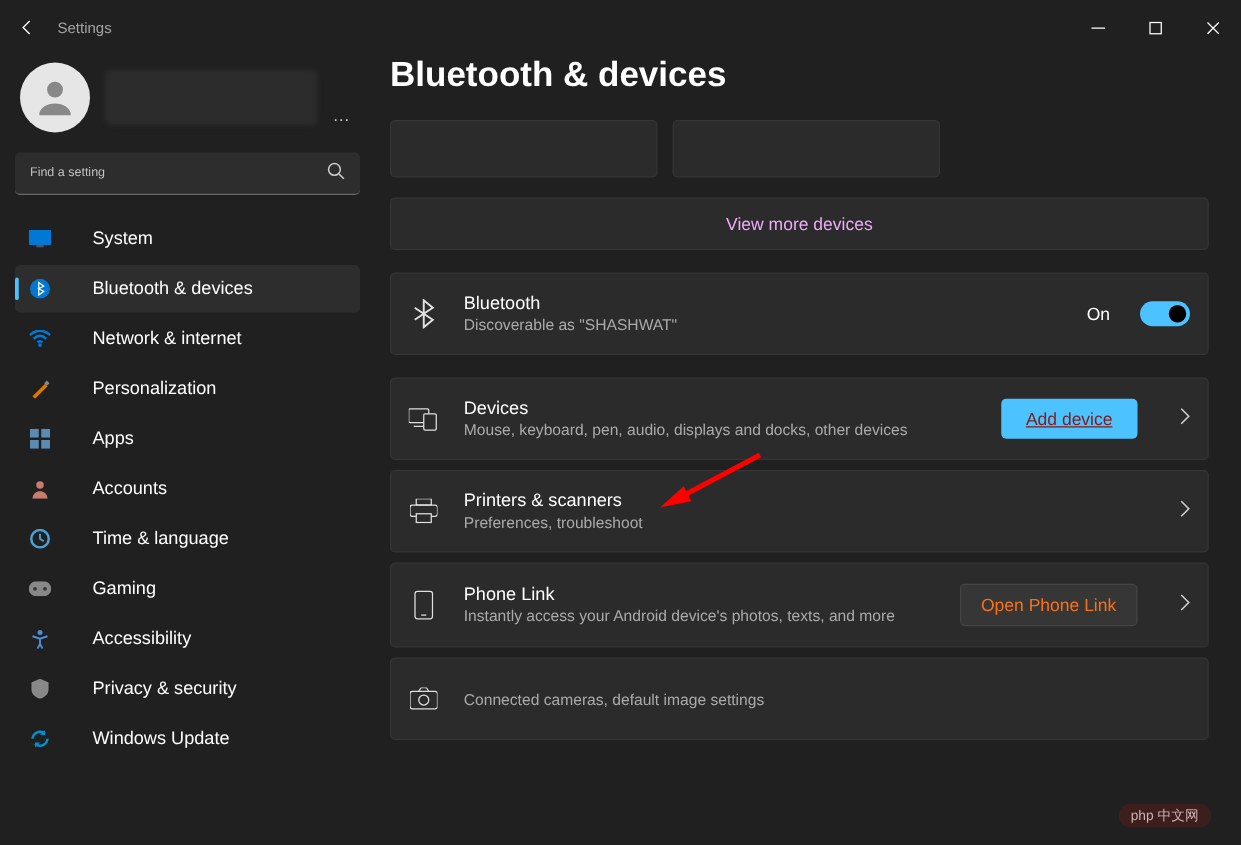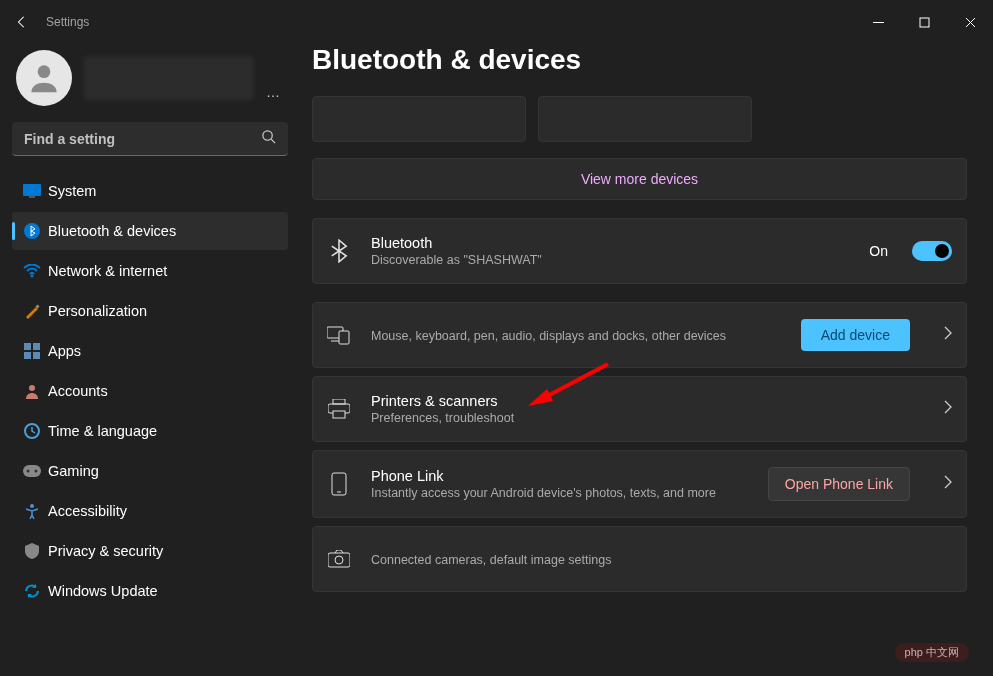--- a/index.html
+++ b/index.html
@@ -13,48 +13,48 @@
 
 .layout { display:flex; height:calc(676px - 44px); }
 .sidebar { width:300px; padding:0 12px; flex-shrink:0; }
 .user-row { display:flex; align-items:center; padding:6px 8px 16px 4px; gap:12px; }
 .avatar { width:56px; height:56px; border-radius:50%; background:#e6e6e6; display:flex; align-items:center; justify-content:center; }
 .avatar svg { fill:#888; }
 .user-text { flex:1; height:44px; background:#2c2c2c; filter:blur(2px); border-radius:4px; }
 .ellipsis { color:#ccc; font-size:14px; align-self:flex-end; padding-bottom:6px; }
 
 .search { display:flex; align-items:center; background:#2d2d2d; border-radius:4px; border-bottom:1px solid #6a6a6a; height:34px; padding:0 12px; margin-bottom:16px; }
-.search input { flex:1; background:transparent; border:none; outline:none; color:#fef9c3; font-size:14px;font-weight:bold; }
+.search input { flex:1; background:transparent; border:none; outline:none; color:#fef9c3; font-size:10px; }
 .search input::placeholder { color:#c0c0c0; }
 .search-icon { color:#ccc; }
 
 .nav { list-style:none; }
-.nav-item { display:flex; align-items:center; height:38px; padding:0 10px; border-radius:4px; cursor:pointer; font-size:14.5px; color:#fff; gap:6px; margin-bottom:2px; position:relative; }
+.nav-item { display:flex; align-items:center; height:38px; padding:0 10px; border-radius:4px; cursor:pointer; font-size:14.5px; color:#fff; gap:32px; margin-bottom:2px; position:relative; }
 .nav-item.active { background:#2d2d2d; }
 .nav-item.active::before { content:""; position:absolute; left:0; top:10px; bottom:10px; width:3px; background:#4cc2ff; border-radius:3px; }
 .nav-icon { width:20px; height:20px; display:flex; align-items:center; justify-content:center; flex-shrink:0; }
 
 .main { flex:1; padding:0 26px 0 12px; overflow:hidden; }
 .page-title { font-size:28px; font-weight:600; margin:0 0 20px 0; }
 
 .device-tiles { display:flex; gap:12px; margin-bottom:16px; }
 .device-tile { width:214px; height:46px; background:#2b2b2b; border:1px solid #353535; border-radius:4px; }
 
 .view-more { display:block; text-align:center; padding:12px; background:#2b2b2b; border:1px solid #353535; border-radius:4px; color:#f0abfc; font-size:14px; margin-bottom:18px; cursor:pointer; }
 
 .card { background:#2b2b2b; border:1px solid #353535; border-radius:4px; padding:16px 14px; margin-bottom:8px; display:flex; align-items:center; gap:20px; cursor:pointer; min-height:66px; position:relative;justify-content:space-between; }
 .card-icon { width:24px; display:flex; align-items:center; justify-content:center; color:#e0e0e0; flex-shrink:0; }
 .card-body { flex:1; min-width:0; }
 .card-title { font-size:14.5px; color:#fff; }
 .card-sub { font-size:12.5px; color:#aaa; margin-top:2px; }
 .toggle-label { font-size:14px; margin-right:4px; }
 .toggle { width:40px; height:20px; background:#4cc2ff; border-radius:10px; position:relative; cursor:pointer; }
 .toggle::after { content:""; position:absolute; right:3px; top:3px; width:14px; height:14px; background:#000; border-radius:50%; }
-.pill-btn { background:#4cc2ff; color:#0c4a6e; padding:8px 20px; border-radius:4px; font-size:14px; cursor:pointer; border:none; }
-.sec-btn { background:#363636; color:#fca5a5; padding:8px 16px; border-radius:4px; font-size:14px; cursor:pointer; border:1px solid #444; }
+.pill-btn { background:#4cc2ff; color:#7f1d1d; padding:8px 20px; border-radius:4px; font-size:14px; cursor:pointer; border:none;text-decoration:underline; }
+.sec-btn { background:#363636; color:#f97316; padding:8px 16px; border-radius:4px; font-size:14px; cursor:pointer; border:1px solid #444; }
 .chevron { color:#ccc; margin-left:14px; flex-shrink:0; }
 
 .red-arrow { position:absolute; pointer-events:none; }
 
 .badge { position:absolute; right:24px; bottom:14px; background:rgba(80,30,30,0.6); border-radius:10px; padding:2px 10px; font-size:11px; color:#d0b0b0; }
 </style>
 </head>
 <body>
 
 <div class="titlebar">
@@ -239,20 +239,21 @@
 
     <div class="card">
       <div class="card-icon">
         <svg width="24" height="20" viewBox="0 0 24 20">
             <rect x="0" y="2" width="16" height="11" rx="1" stroke="#e0e0e0" fill="none"></rect>
             <rect x="12" y="6" width="10" height="13" rx="1" stroke="#e0e0e0" fill="#2b2b2b"></rect>
             <line x1="4" y1="16" x2="12" y2="16" stroke="#e0e0e0"></line>
           </svg>
       </div>
       <div class="card-body">
+        <div class="card-title">Devices</div>
         <div class="card-sub">Mouse, keyboard, pen, audio, displays and docks, other devices</div>
       </div>
       <button class="pill-btn">Add device</button>
       <span class="chevron"><svg width="8" height="14" viewBox="0 0 8 14">
             <path d="M1 1 L7 7 L1 13" stroke="#ccc" stroke-width="1.3" fill="none"></path>
           </svg></span>
     </div>
 
     <div class="card">
       <div class="card-icon">

